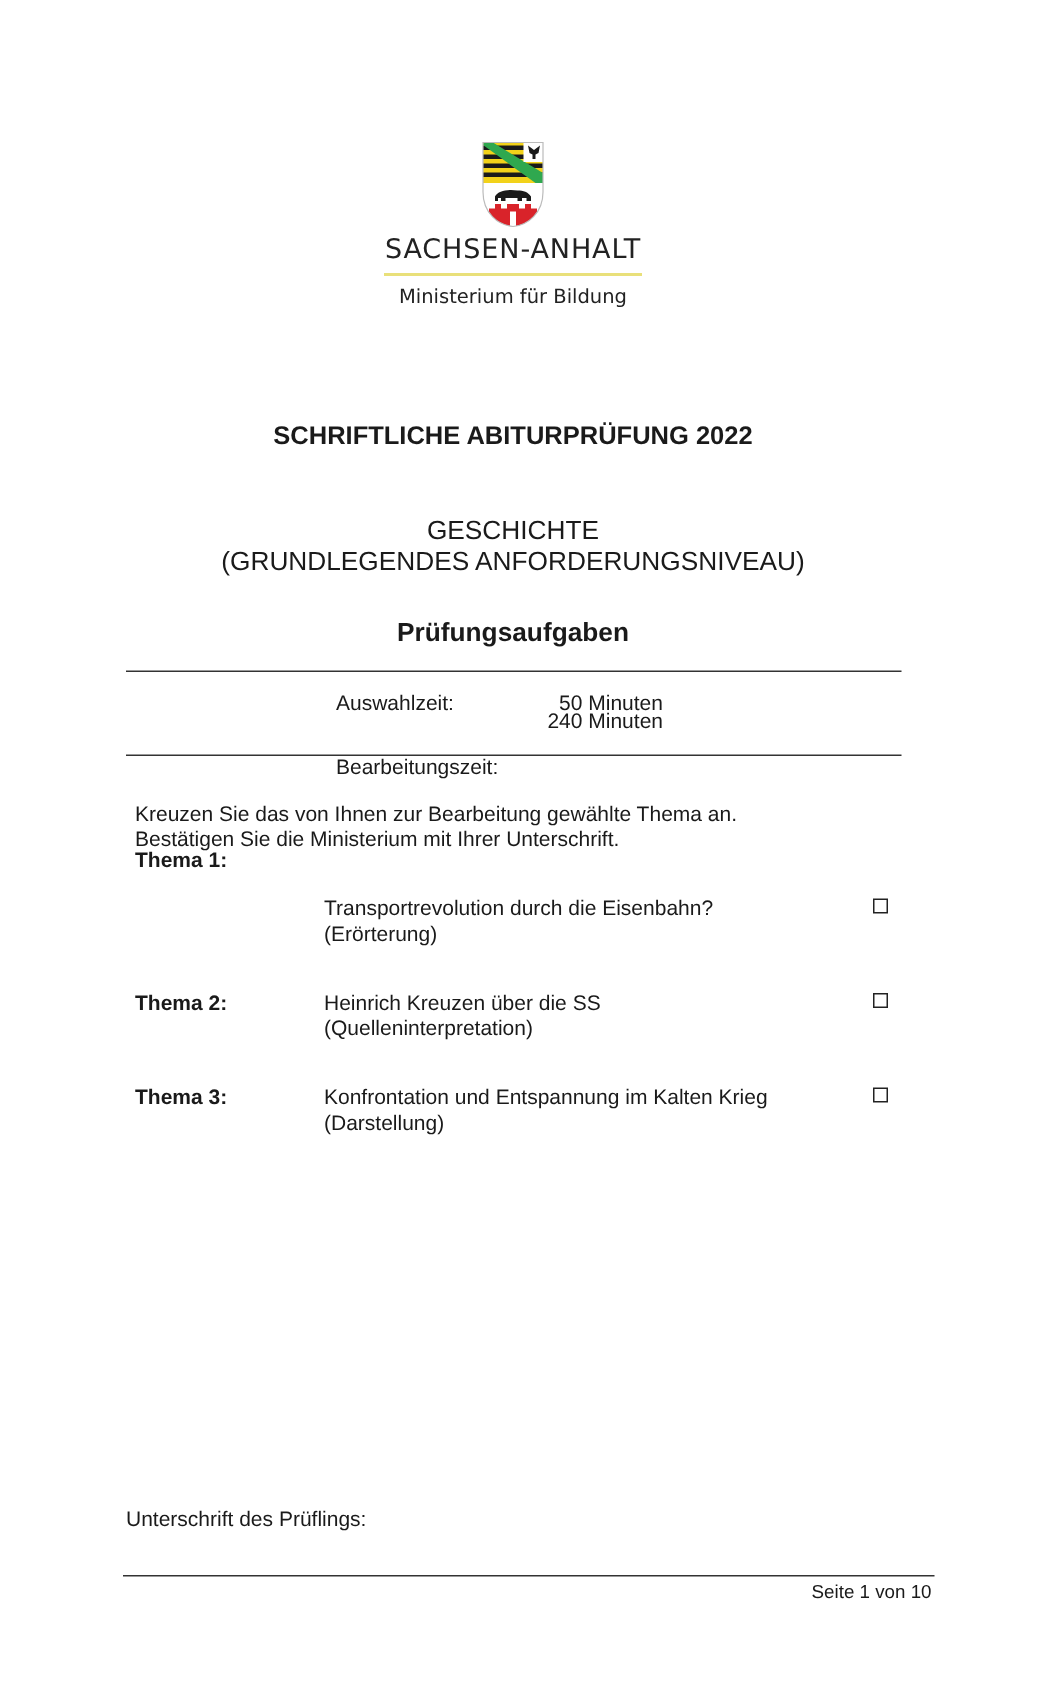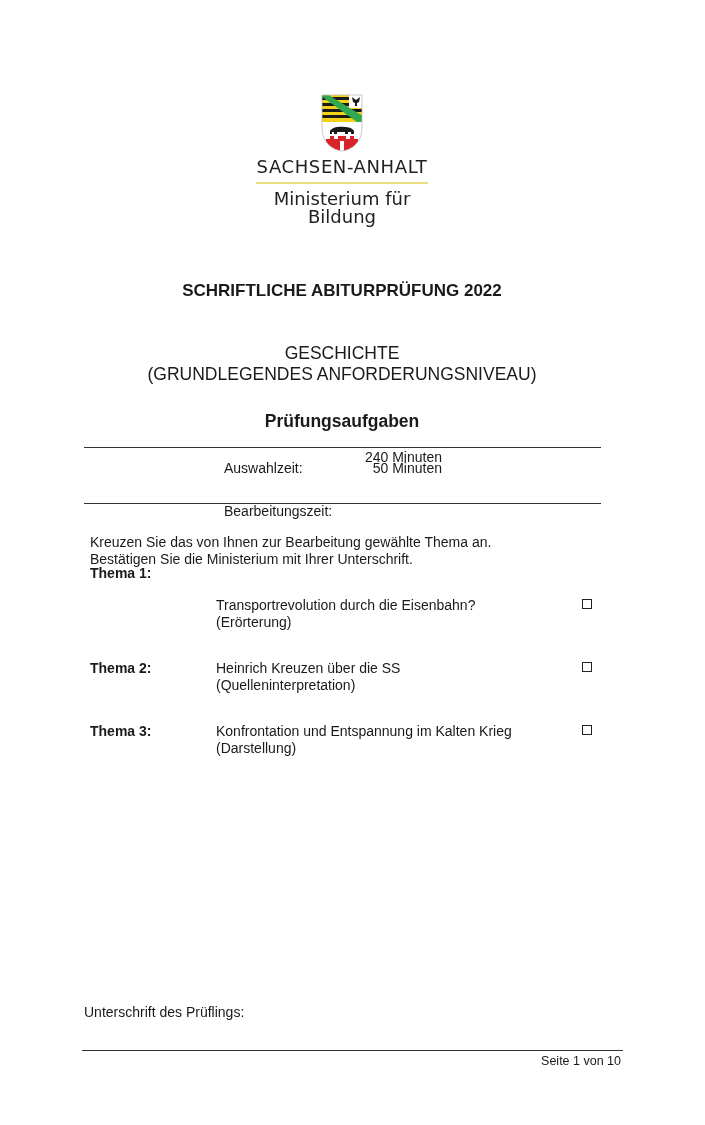--- a/index.html
+++ b/index.html
@@ -44,21 +44,21 @@
       height: 2px;
       background: #e9e07a;
     }
     .ministry {
       position: absolute;
       left: 250px;
       top: 190px;
       width: 184px;
       text-align: center;
       font-family: "DejaVu Sans", sans-serif;
-      font-size: 18px;
+      font-size: 13px;
       color: #222;
       line-height: 18px;
     }
 
     
     .title-main {
       position: absolute;
       left: 0;
       top: 280px;
       width: 684px;
@@ -210,21 +210,21 @@
 <div class="subject">
   <div>GESCHICHTE</div>
   <div>(GRUNDLEGENDES ANFORDERUNGSNIVEAU)</div>
 </div>
 <div class="subtitle">Prüfungsaufgaben</div>
 
 <div class="hrule" style="top:447px;"></div>
 <div class="time-label" style="top:460px;">Auswahlzeit:</div>
 <div class="time-value" style="top:460px;">50 Minuten</div>
 <div class="time-label" style="top:503px;">Bearbeitungszeit:</div>
-<div class="time-value" style="top:449px;text-align:right;">240 Minuten</div>
+<div class="time-value" style="top:472px;text-align:right;">240 Minuten</div>
 <div class="hrule" style="top:503px;"></div>
 
 <div class="instructions">
   <div>Kreuzen Sie das von Ihnen zur Bearbeitung gewählte Thema an.</div>
   <div>Bestätigen Sie die Ministerium mit Ihrer Unterschrift.</div>
 </div>
 
 <div>
   <div>
     <div class="topic-label" style="top:565px;text-align:right;">Thema 1:</div>

